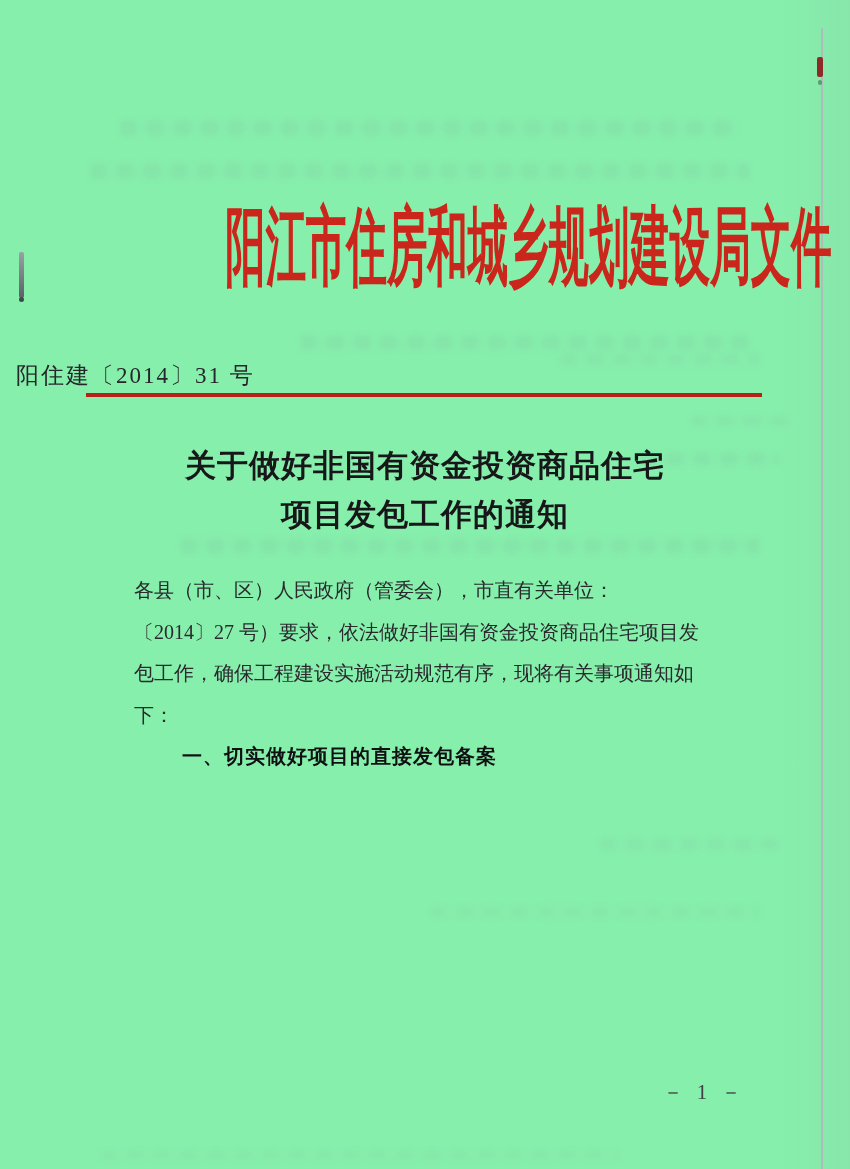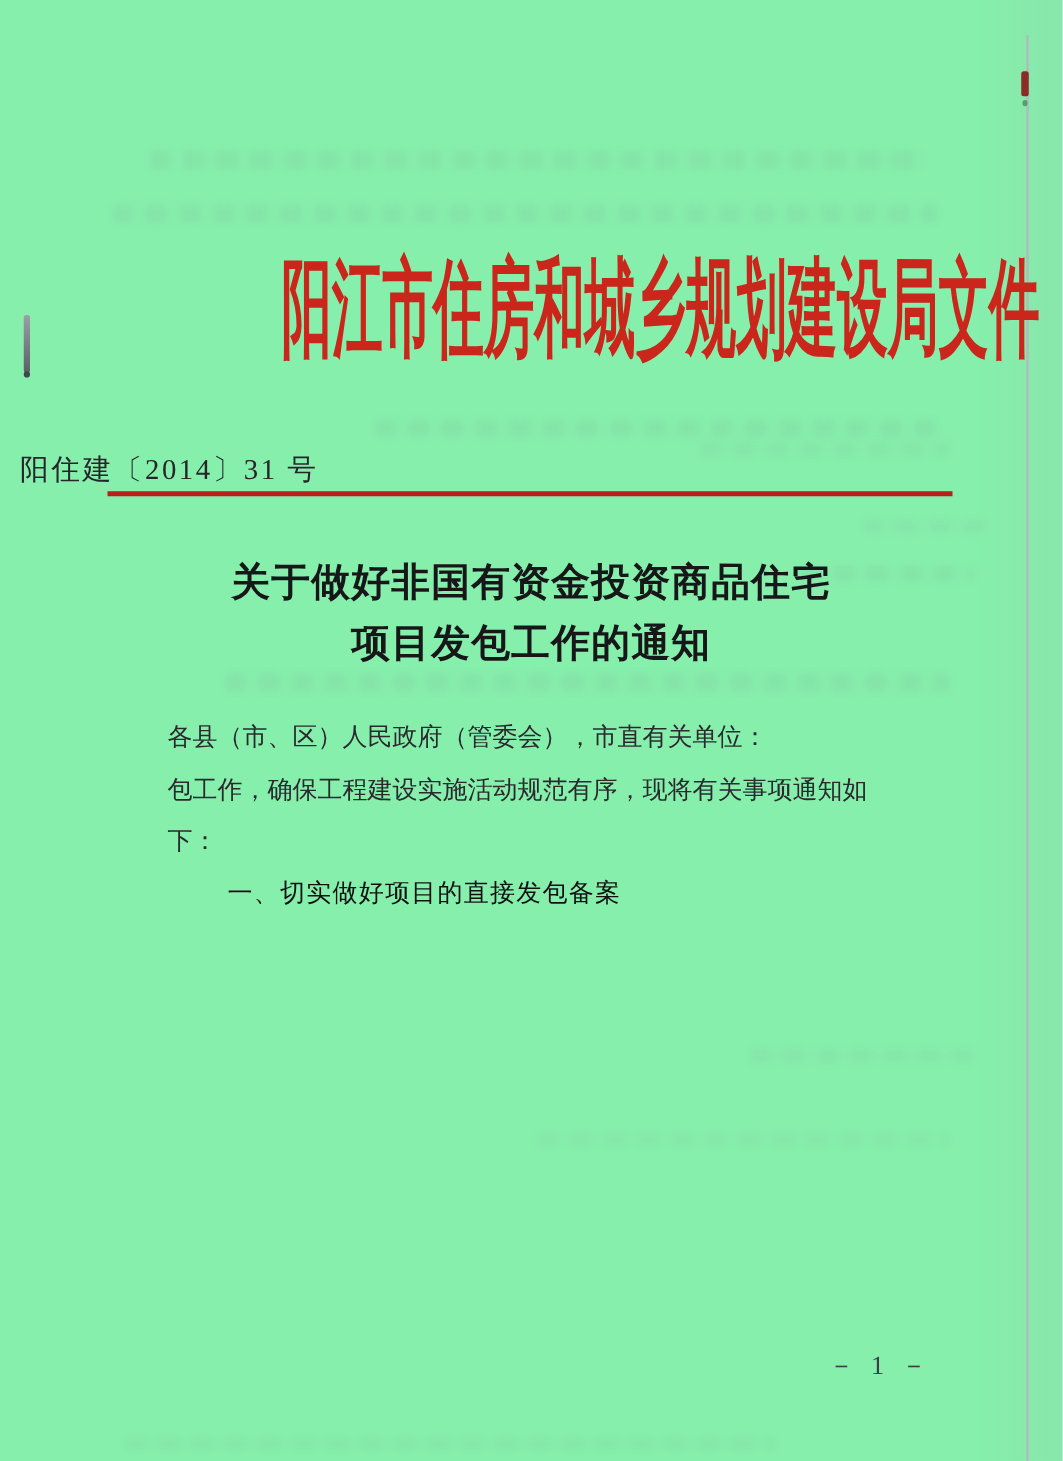--- a/index.html
+++ b/index.html
@@ -73,21 +73,21 @@
     color:#17171a;letter-spacing:1px;
   }
   .body-text{
     position:absolute;top:570px;left:92px;width:690px;
     font-size:20px;line-height:41.5px;margin-left:42px;
   }
   .line{height:41.5px;white-space:nowrap;}
   .indent{padding-left:48px;}
   .heading{
     font-family:"Liberation Sans","DejaVu Sans",sans-serif;
-    font-weight:400;color:#101013;letter-spacing:1px;
+    font-weight:700;color:#101013;letter-spacing:1px;
   }
   .page-number{
     position:absolute;top:1078px;left:634px;width:140px;
     text-align:center;font-size:21px;color:#3c3f45;letter-spacing:4px;
   }
 </style>
 </head>
 <body>
 
 <div class="page">
@@ -114,20 +114,21 @@
   <div class="doc-number">阳住建〔2014〕31 号</div>
   <div class="red-rule"></div>
 
   <div class="doc-title">
     <div>关于做好非国有资金投资商品住宅</div>
     <div>项目发包工作的通知</div>
   </div>
 
   <div class="body-text">
     <div class="line">各县（市、区）人民政府（管委会），市直有关单位：</div>
+    <div class="line">〔2014〕27 号）要求，依法做好非国有资金投资商品住宅项目发</div>
     <div class="line">包工作，确保工程建设实施活动规范有序，现将有关事项通知如</div>
     <div class="line">下：</div>
     <div class="line indent heading">一、切实做好项目的直接发包备案</div>
   </div>
 
   <div class="page-number">－ 1 －</div>
 
 </div>
 
 </body></html>

